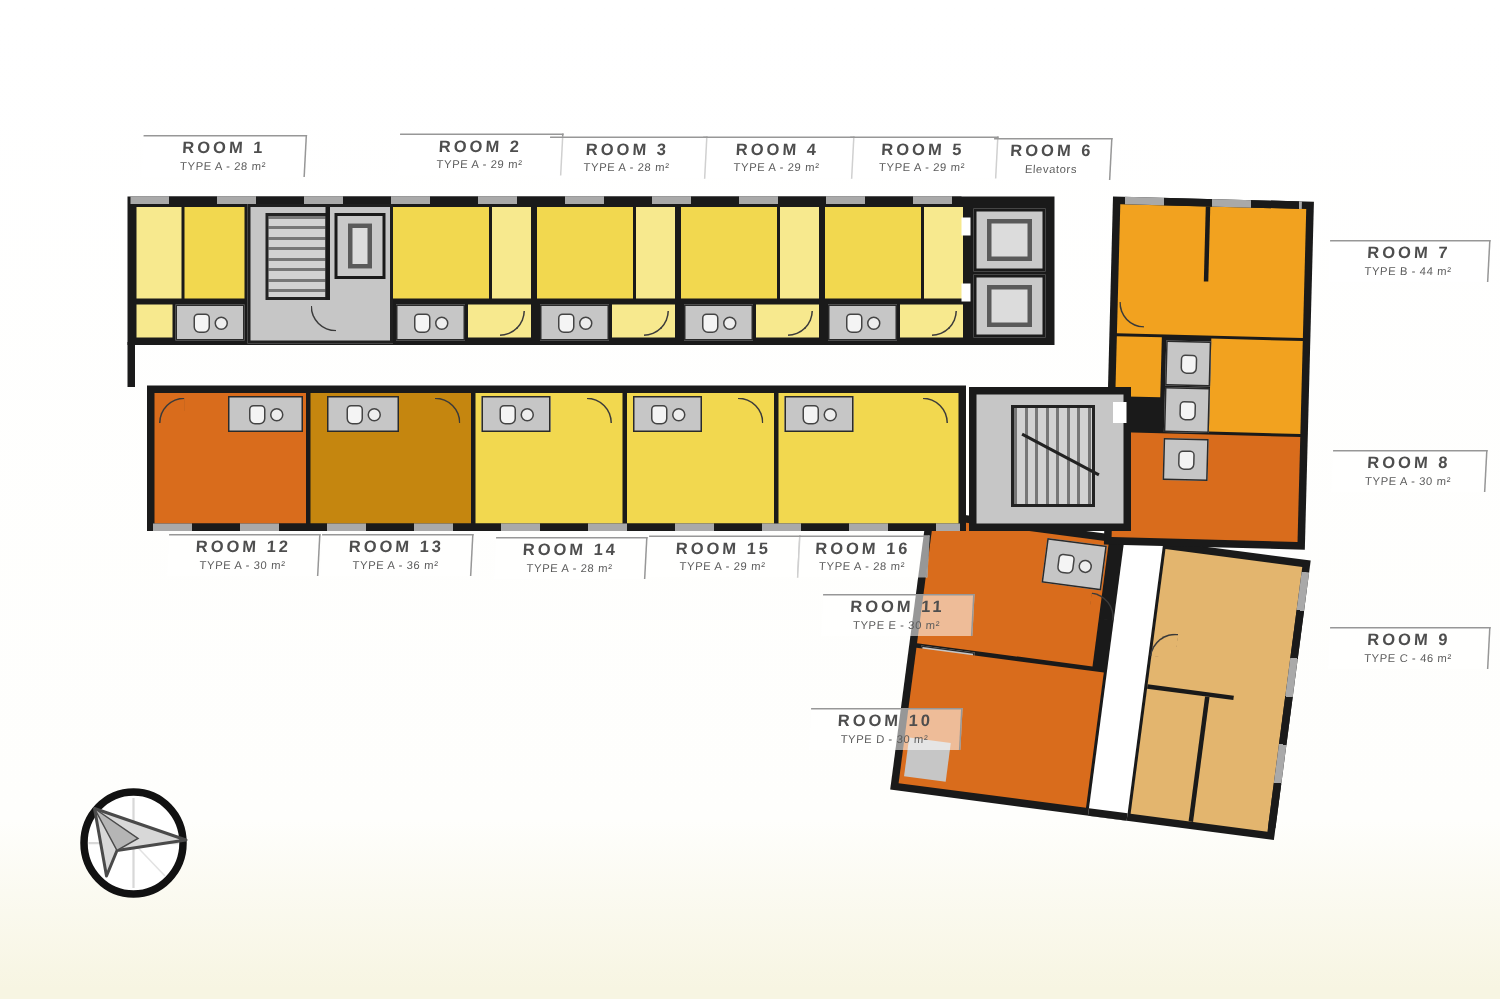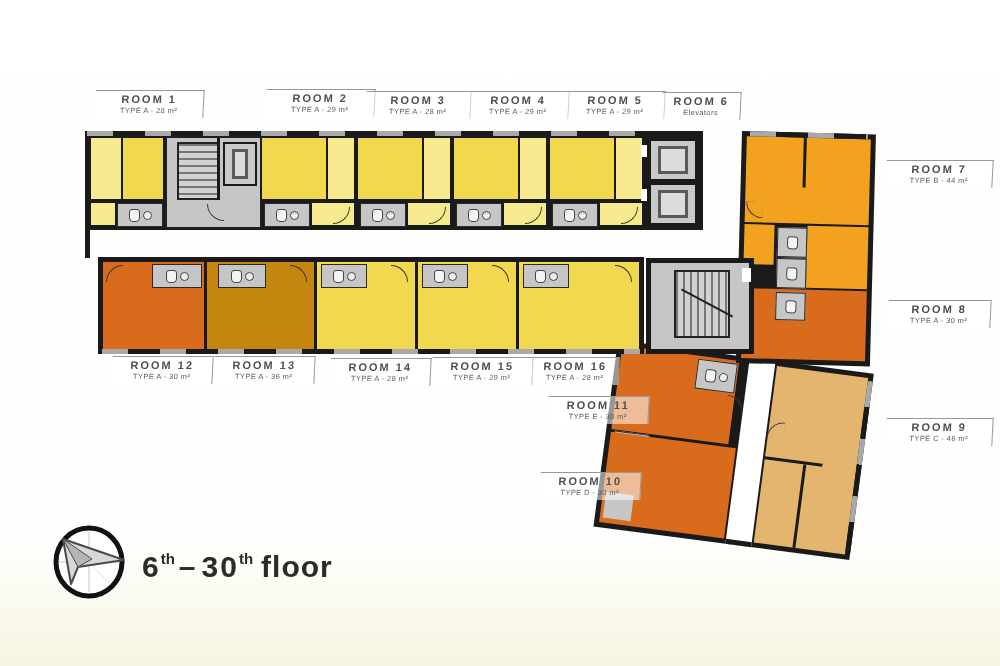--- a/index.html
+++ b/index.html
@@ -263,17 +263,14 @@
     <svg width="82" height="78" viewBox="0 0 82 78">
       <ellipse cx="39" cy="38" rx="33" ry="34" fill="#ffffff" stroke="#111" stroke-width="5"></ellipse>
       <line x1="39" y1="8" x2="39" y2="68" stroke="#d8d8d8" stroke-width="1.5"></line>
       <line x1="9" y1="38" x2="69" y2="38" stroke="#d8d8d8" stroke-width="1.5"></line>
       <line x1="18" y1="16" x2="60" y2="60" stroke="#e2e2e2" stroke-width="1"></line>
       <polygon points="13,15 74,36 28,43 21,60" fill="#d8d8d8" stroke="#4a4a4a" stroke-width="2" stroke-linejoin="round"></polygon>
       <polygon points="13,15 42,35 28,43" fill="#b5b5b5" stroke="#4a4a4a" stroke-width="1"></polygon>
     </svg>
   </div>
 
-  <div class="floor-text">
-    <span>6</span><sup>th</sup><span class="dash">–</span><span>30</span><sup>th</sup><span class="word">floor</span>
-  </div>
 
 </div>
 
 </body></html>

